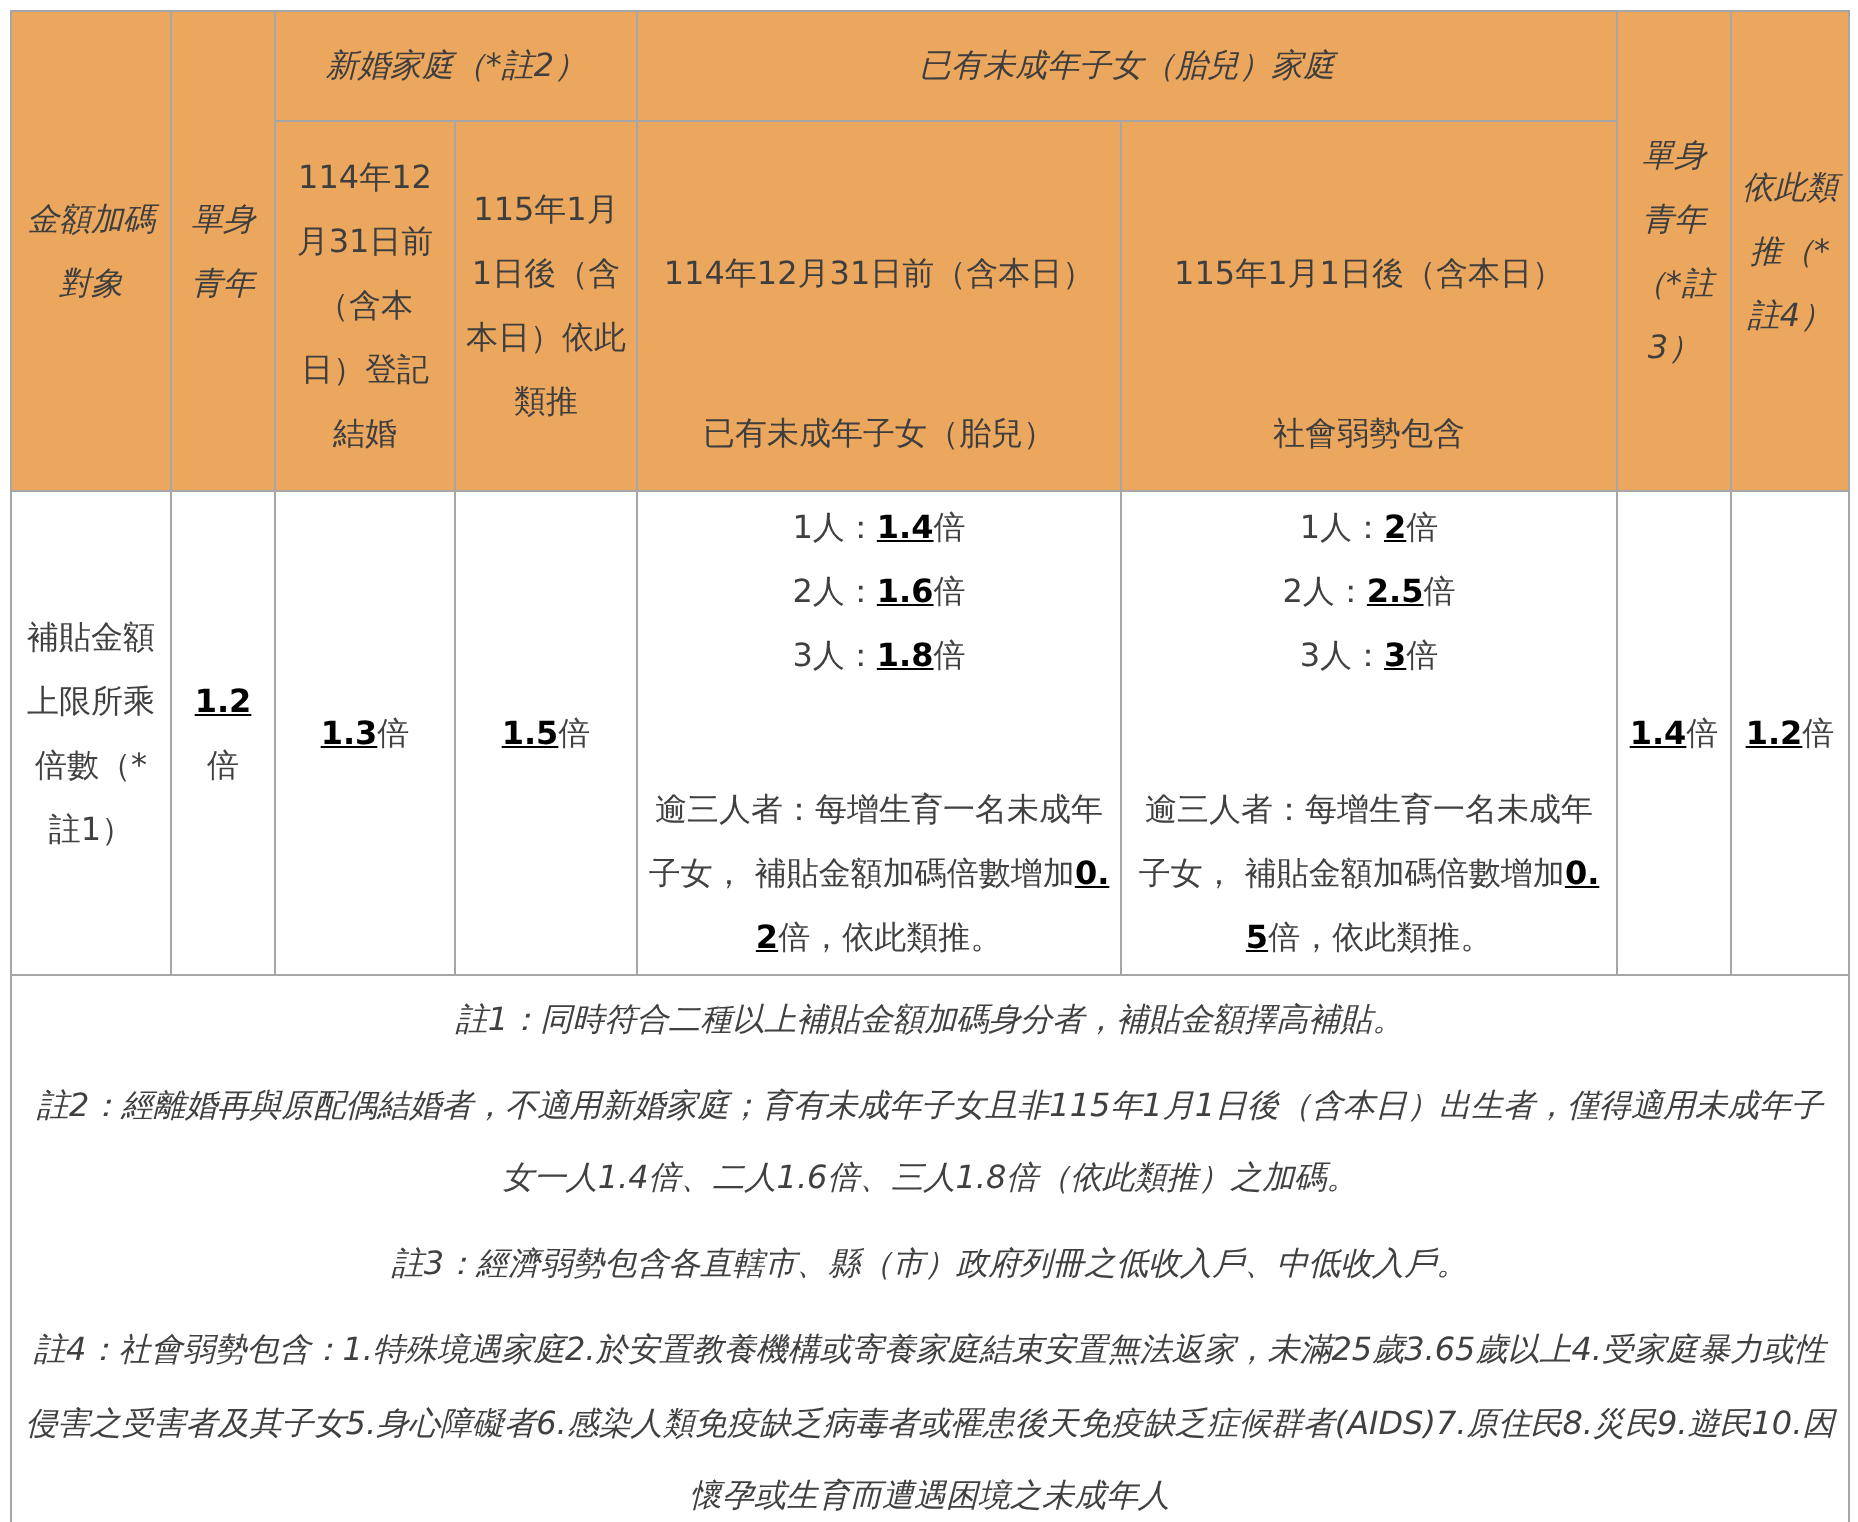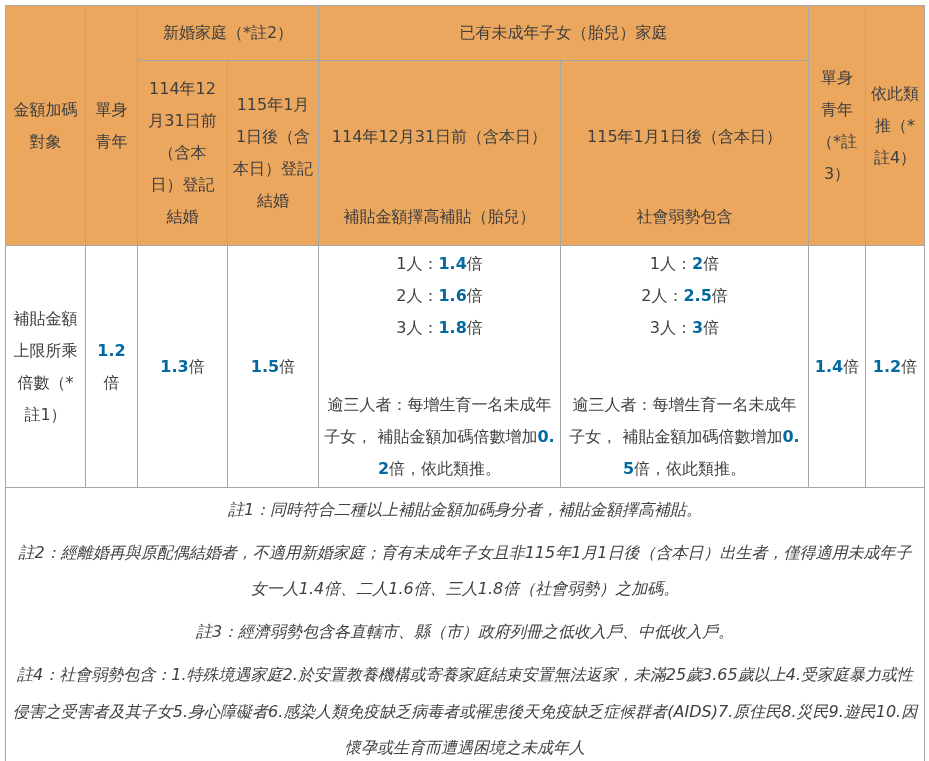--- a/index.html
+++ b/index.html
@@ -30,27 +30,28 @@
     font-weight: 400;
     padding: 2px 5px;
     box-sizing: border-box;
     word-break: break-all;
   }
   table.subsidy th {
     background: #eca75f;
     color: #3e3e3e;
     line-height: 2.0;
   }
-  tr.group-row th { height: 55px; }
+  tr.group-row th { height: 55px; font-style: italic; }
   tr.sub-row th { height: 185px; }
   tr.data-row td { height: 222px; line-height: 2.0; }
   .hline { display: block; margin-top: 48px; }
   .num {
     font-weight: 700;
-    color: #0369a1;
+    color: #000000;
+    text-decoration: underline;
   }
   td.detail-cell { padding: 4px 10px; }
   .tier { display: block; }
   .extra { display: block; margin-top: 45px; }
   td.notes-cell {
     height: 284px;
     text-align: left;
     vertical-align: top;
     padding: 13px 22px;
     line-height: 2.3;
@@ -92,24 +93,24 @@
       <th rowspan="2">金額加碼對象</th>
       <th rowspan="2">單身青年</th>
       <th colspan="2">新婚家庭（*註2）</th>
       <th colspan="2">已有未成年子女（胎兒）家庭</th>
       <th rowspan="2">單身青年（*註3）</th>
       <th rowspan="2">依此類推（*註4）</th>
     </tr>
 
     <tr class="sub-row">
       <th>114年12月31日前（含本日）登記結婚</th>
-      <th>115年1月1日後（含本日）登記結婚</th>
+      <th>115年1月1日後（含本日）依此類推</th>
       <th>
         <span class="hline">114年12月31日前（含本日）</span>
-        <span class="hline">補貼金額擇高補貼（胎兒）</span>
+        <span class="hline">已有未成年子女（胎兒）</span>
       </th>
       <th>
         <span class="hline">115年1月1日後（含本日）</span>
         <span class="hline">社會弱勢包含</span>
       </th>
     </tr>
 
     <tr class="data-row">
       <td>補貼金額上限所乘倍數（*註1）</td>
       <td>
@@ -137,20 +138,20 @@
         <span class="num">1.4</span><span>倍</span>
       </td>
       <td>
         <span class="num">1.2</span><span>倍</span>
       </td>
     </tr>
 
     <tr>
       <td colspan="8" class="notes-cell">
         <p>註1：同時符合二種以上補貼金額加碼身分者，補貼金額擇高補貼。</p>
-        <p>註2：經離婚再與原配偶結婚者，不適用新婚家庭；育有未成年子女且非115年1月1日後（含本日）出生者，僅得適用未成年子女一人1.4倍、二人1.6倍、三人1.8倍（社會弱勢）之加碼。</p>
+        <p>註2：經離婚再與原配偶結婚者，不適用新婚家庭；育有未成年子女且非115年1月1日後（含本日）出生者，僅得適用未成年子女一人1.4倍、二人1.6倍、三人1.8倍（依此類推）之加碼。</p>
         <p>註3：經濟弱勢包含各直轄市、縣（市）政府列冊之低收入戶、中低收入戶。</p>
         <p>註4：社會弱勢包含：1.特殊境遇家庭2.於安置教養機構或寄養家庭結束安置無法返家，未滿25歲3.65歲以上4.受家庭暴力或性侵害之受害者及其子女5.身心障礙者6.感染人類免疫缺乏病毒者或罹患後天免疫缺乏症候群者(AIDS)7.原住民8.災民9.遊民10.因懷孕或生育而遭遇困境之未成年人</p>
       </td>
     </tr>
   </tbody>
     </table>
 </div>
 
 </body></html>

